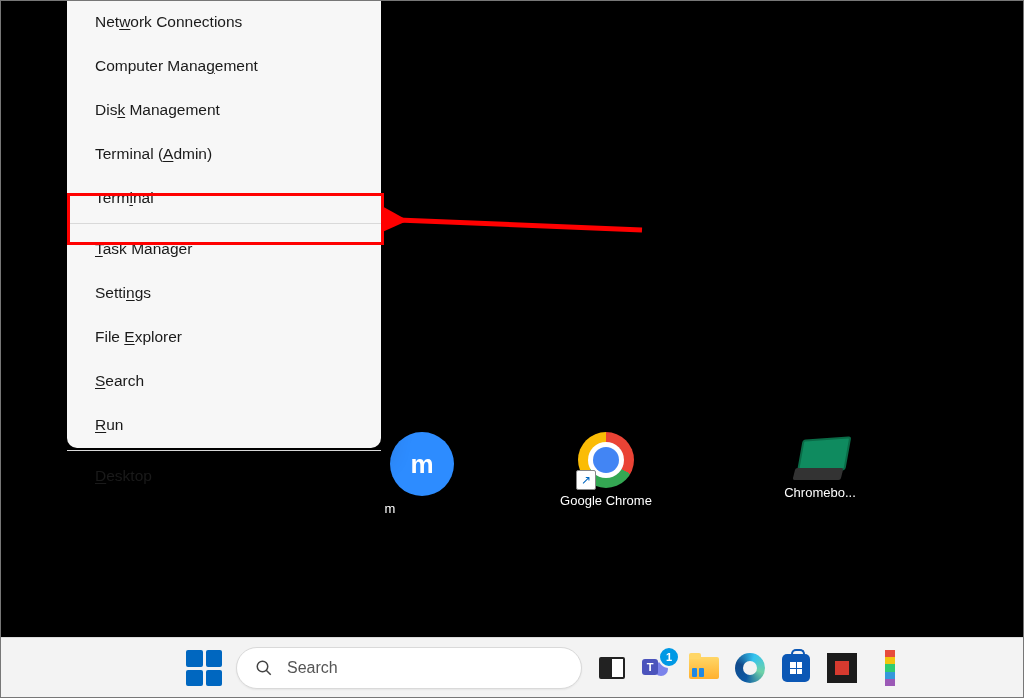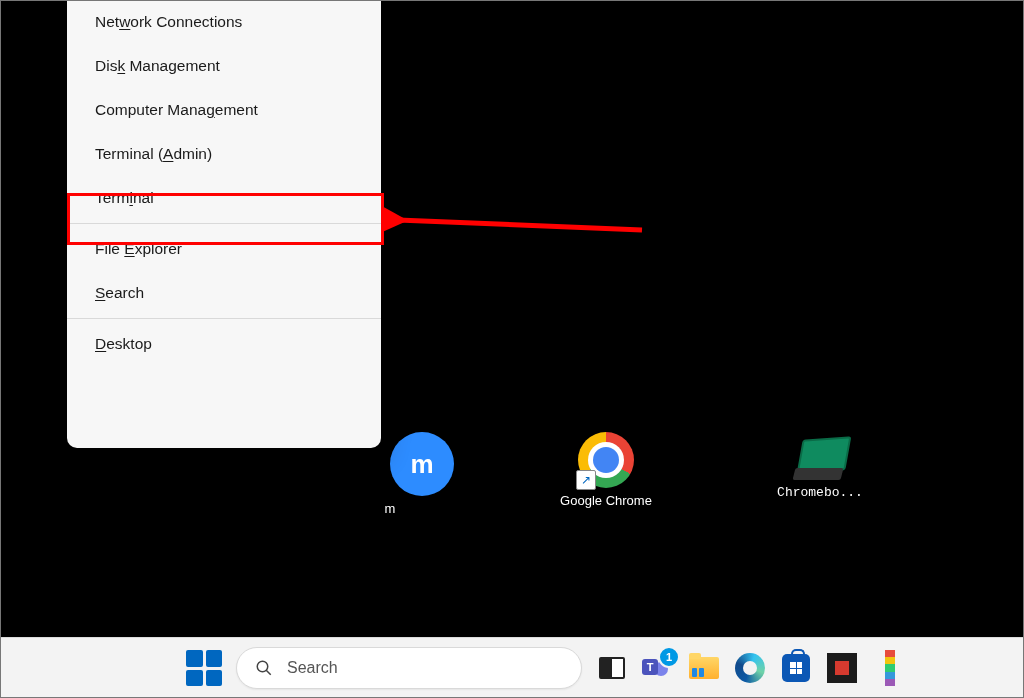--- a/index.html
+++ b/index.html
@@ -68,50 +68,59 @@
   </div>
 
   <div class="icon-group" style="left:546px;">
     <div style="position:relative;width:56px;margin:0 auto;">
       <div class="chrome-ic"></div>
       <div class="shortcut-arrow">↗</div>
     </div>
     <div class="lbl">Google Chrome</div>
   </div>
 
-  <div class="icon-group" style="left:760px;font-family:Liberation Mono, monospace;">
+  <div class="icon-group" style="left:760px;">
     <div class="cb-ic">
       <div class="screen"></div>
         <div class="kb"></div>
     </div>
     <div class="lbl">Chromebo...</div>
   </div>
 
   <div class="menu" id="winx">
       <div class="mi">
         <span>Net<span class="u">w</span>ork Connections</span>
       </div>
       <div class="mi">
-        <span>Dis<span class="u">k</span> Management</span>
+        <span>Computer Mana<span class="u">g</span>ement</span>
       </div>
       <div class="mi">
-        <span>Computer Mana<span class="u">g</span>ement</span>
+        <span>Dis<span class="u">k</span> Management</span>
       </div>
       <div class="mi">
         <span>Terminal (<span class="u">A</span>dmin)</span>
       </div>
       <div class="mi">
         <span>Term<span class="u">i</span>nal</span>
       </div>
       <div class="sep"></div>
       <div class="mi">
+        <span><span class="u">T</span>ask Manager</span>
+      </div>
+      <div class="mi">
+        <span>Setti<span class="u">n</span>gs</span>
+      </div>
+      <div class="mi">
         <span>File <span class="u">E</span>xplorer</span>
       </div>
       <div class="mi">
         <span><span class="u">S</span>earch</span>
+      </div>
+      <div class="mi">
+        <span><span class="u">R</span>un</span>
       </div>
       <div class="sep"></div>
       <div class="mi">
         <span><span class="u">D</span>esktop</span>
       </div>
     </div>
 
   <div class="highlight-box"></div>
   <svg class="arrow" style="left:384px;top:200px;" width="270" height="44">
     <defs>

